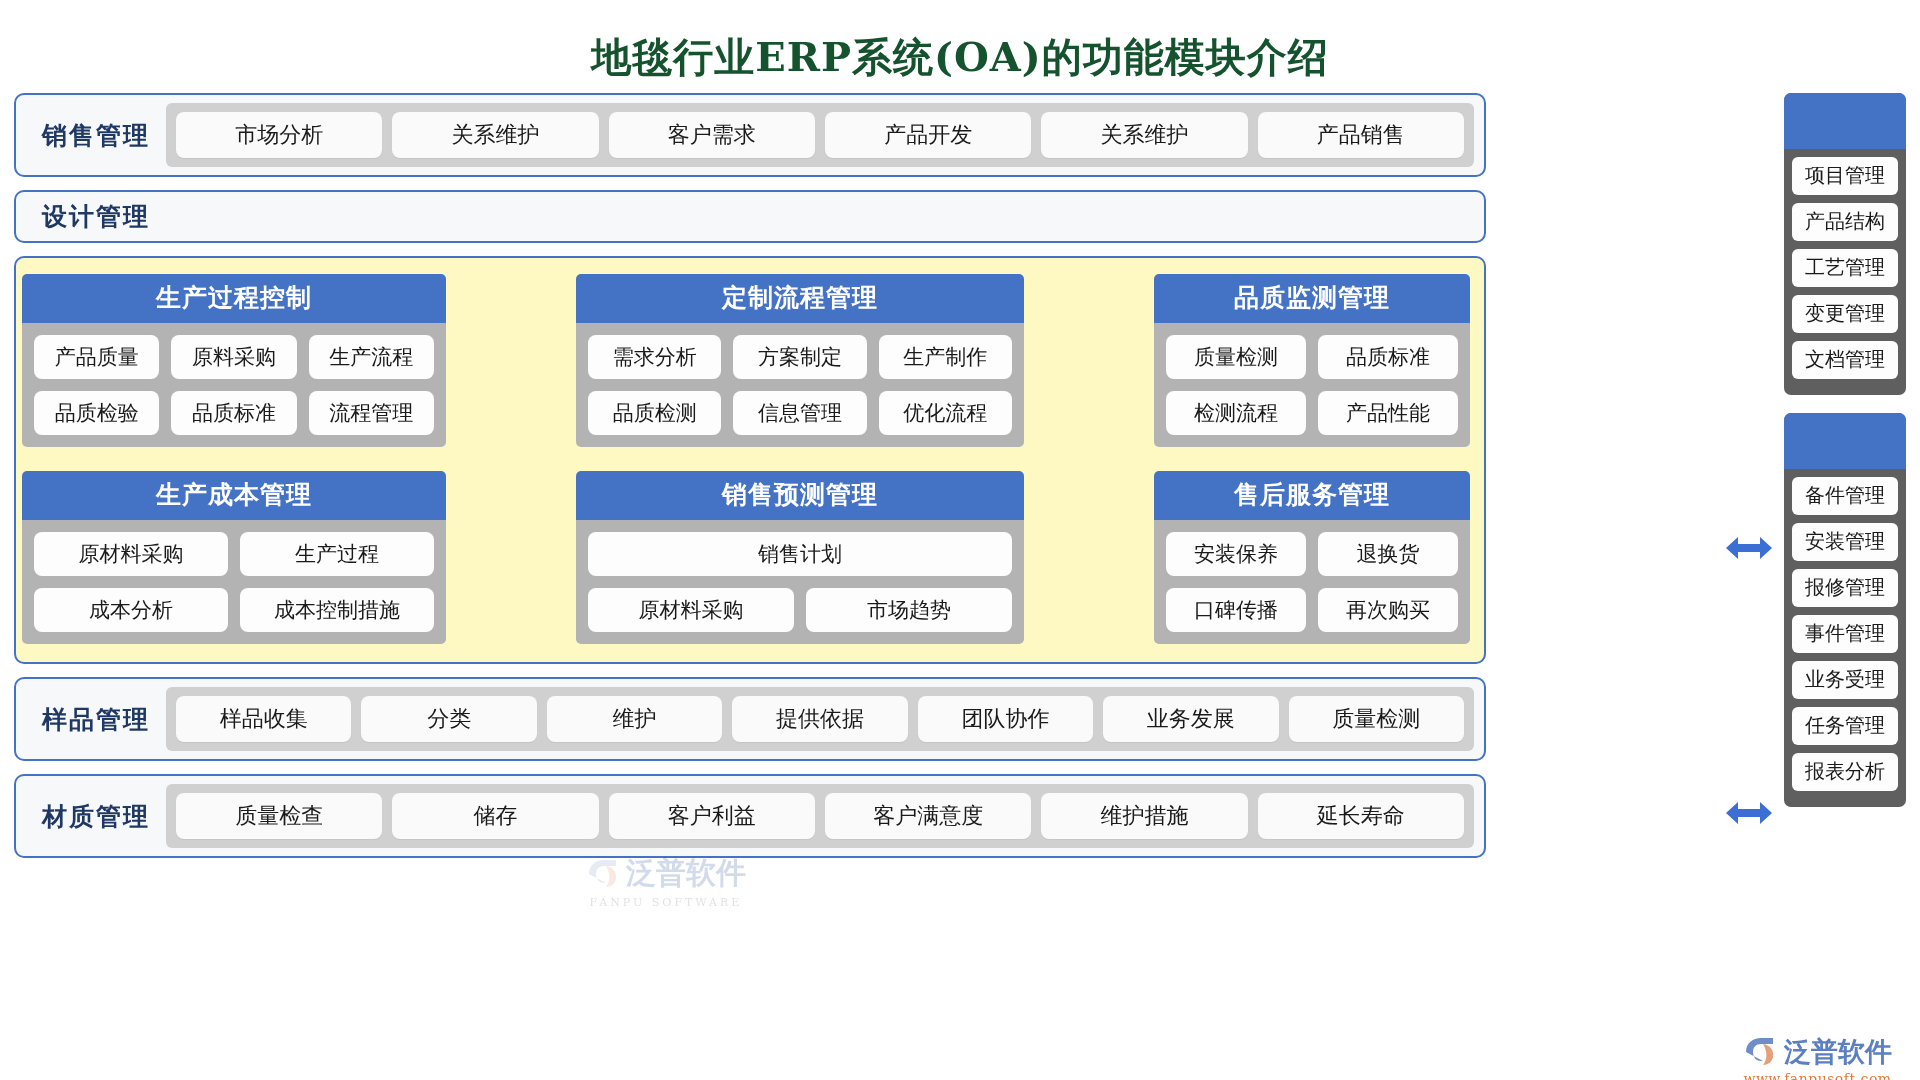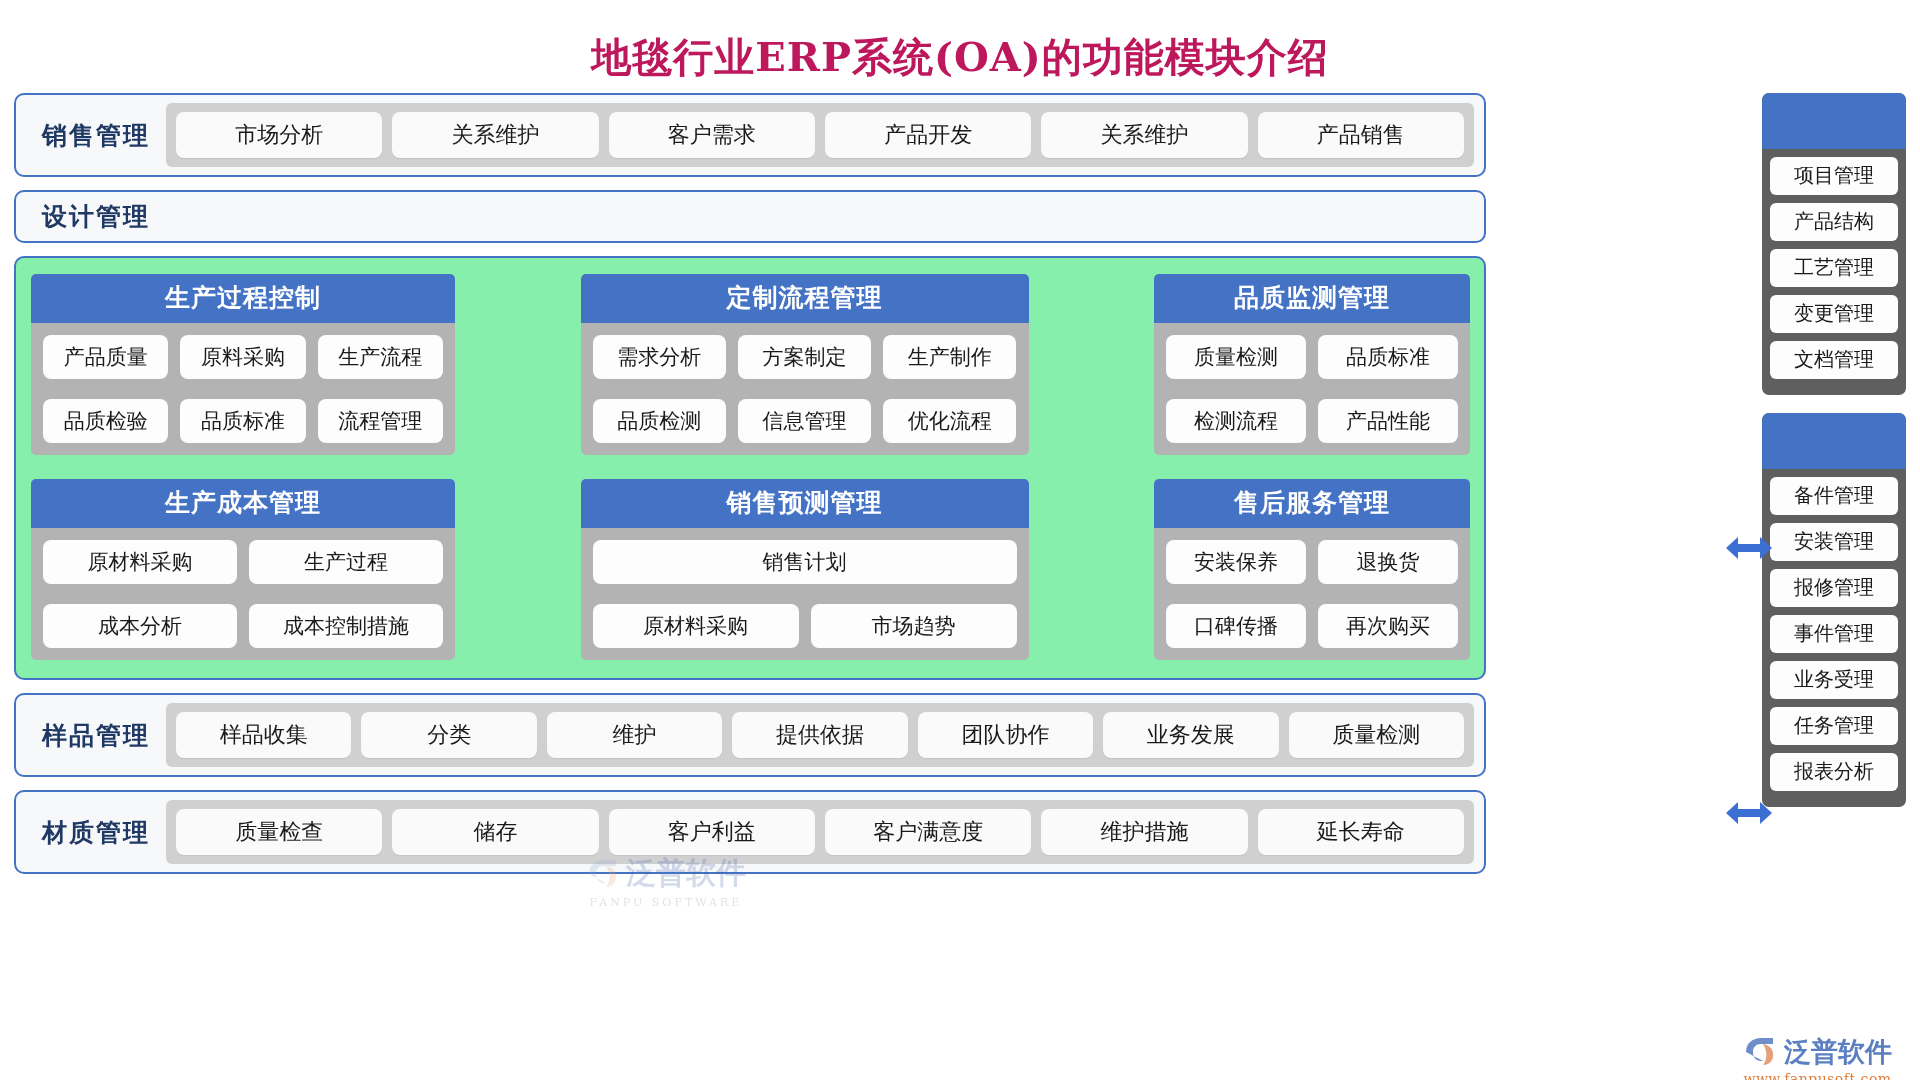--- a/index.html
+++ b/index.html
@@ -11,21 +11,21 @@
     width: 1920px;
     height: 1080px;
     font-family: "DejaVu Serif", "Liberation Serif", serif;
     overflow: hidden;
     position: relative;
   }
 
   
   .page-title {
     text-align: center;
-    color: #be185d;
+    color: #14532d;
     font-size: 40px;
     font-weight: bold;
     letter-spacing: 1px;
     padding-top: 30px;
     padding-bottom: 8px;
     font-family: "DejaVu Serif", "Liberation Serif", serif;
   }
 
   
   .layout {
@@ -81,22 +81,22 @@
     padding: 8px 11px;
     white-space: nowrap;
     flex: 1 1 0;
     box-shadow: 0 1px 1px rgba(0,0,0,0.06);
   }
 
   
   .mid-frame {
     border: 2px solid #4472c4;
     border-radius: 10px;
-    background: #86efac;
-    padding: 16px 14px 18px 15px;
+    background: #fef9c3;
+    padding: 16px 14px 18px 6px;
     box-sizing: border-box;
     margin-bottom: 13px;
     position: relative;
   }
   .mid-row {
     display: flex;
     gap: 18px;
     justify-content: space-between;
   }
   .mid-row + .mid-row { margin-top: 24px; }
@@ -115,21 +115,21 @@
     border-radius: 5px 5px 0 0;
     padding: 7px 0 9px 0;
     letter-spacing: 1px;
   }
   .panel-body {
     background: #b3b3b3;
     border-radius: 0 0 5px 5px;
     padding: 12px 12px;
     display: flex;
     flex-direction: column;
-    gap: 20px;
+    gap: 12px;
   }
   .panel-line {
     display: flex;
     gap: 12px;
   }
   .cell {
     background: #fdfdfd;
     border-radius: 8px;
     font-size: 21px;
     text-align: center;
@@ -137,21 +137,21 @@
     flex: 1 1 0;
     white-space: nowrap;
     color: #1a1a1a;
   }
 
   
   .side-col {
     position: absolute;
     right: 14px;
     top: 0;
-    width: 144px;
+    width: 122px;
   }
   .side-box {
     background: #5f5f5f;
     border-radius: 7px;
     padding: 0 0 8px 0;
     margin-bottom: 18px;
     overflow: hidden;
   }
   .side-head {
     background: #4472c4;

